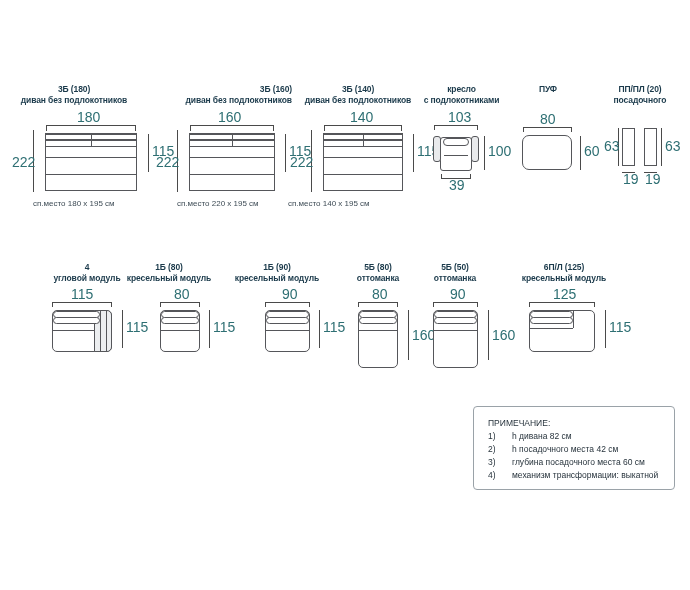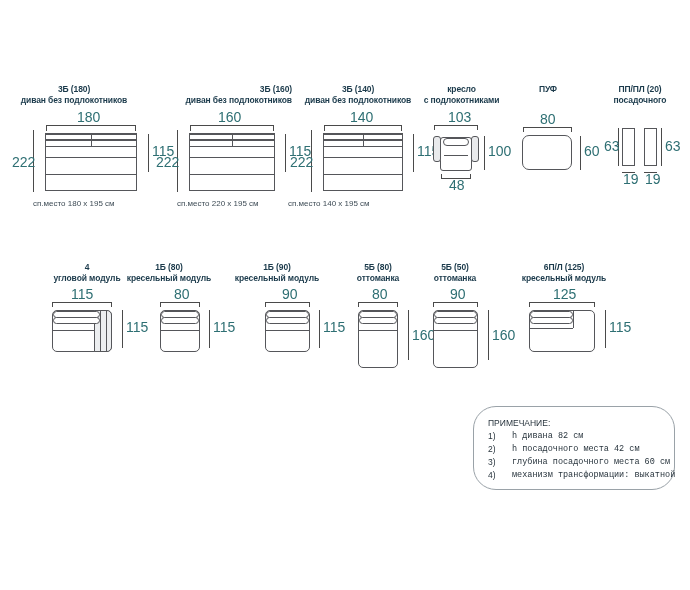--- a/index.html
+++ b/index.html
@@ -76,38 +76,38 @@
     position:absolute;box-sizing:border-box;
     border:1px solid #55565a;
     background:#eceef0;
   }
 
   
   .note{
     position:absolute;
     box-sizing:border-box;
     border:1px solid #9aa2a8;
-    border-radius:23px;
+    border-radius:4px;
     background:#ffffff;
     padding-left:12px;
   }
   .note-title{
     position:absolute;
     color:#28343d;
     font-size:8.5px;
     white-space:nowrap;
   }
   .note-row{
     position:absolute;
     color:#28343d;
     font-size:8.5px;
     white-space:nowrap;
   }
   .note-num{position:absolute;}
-  .note-txt{position:absolute;font-family:Liberation Mono, monospace;}
+  .note-txt{position:absolute;}
 </style>
 </head>
 <body>
 
 <div class="canvas">
 
   <div class="title" style="left:4px;top:84px;width:140px;">
     <span>3Б (180)</span>
     <span class="l2">диван без подлокотников</span>
   </div>
@@ -200,21 +200,21 @@
     <div class="seam" style="left:444px;top:155px;width:24px;"></div>
     <div class="arm" style="left:433px;top:136px;width:8px;height:26px;border-radius:3px;"></div>
     <div class="arm" style="left:471px;top:136px;width:8px;height:26px;border-radius:3px;"></div>
   </div>
 
   <div class="vline" style="left:484px;top:136px;height:34px;"></div>
   <div class="dim" style="left:488px;top:146px;">100</div>
   <div class="hline" style="left:441px;top:178px;width:30px;"></div>
   <div class="tick-v" style="left:441px;top:174px;height:5px;"></div>
   <div class="tick-v" style="left:470px;top:174px;height:5px;"></div>
-  <div class="dim" style="left:449px;top:180px;">48</div>
+  <div class="dim" style="left:449px;top:180px;">39</div>
 
   <div class="title" style="left:508px;top:84px;width:80px;">
     <span>ПУФ</span>
     <span class="l2"></span>
   </div>
   <div class="hline" style="left:523px;top:127px;width:49px;"></div>
   <div class="tick-v" style="left:523px;top:127px;height:5px;"></div>
   <div class="tick-v" style="left:571px;top:127px;height:5px;"></div>
   <div class="dim" style="left:540px;top:114px;">80</div>
 

